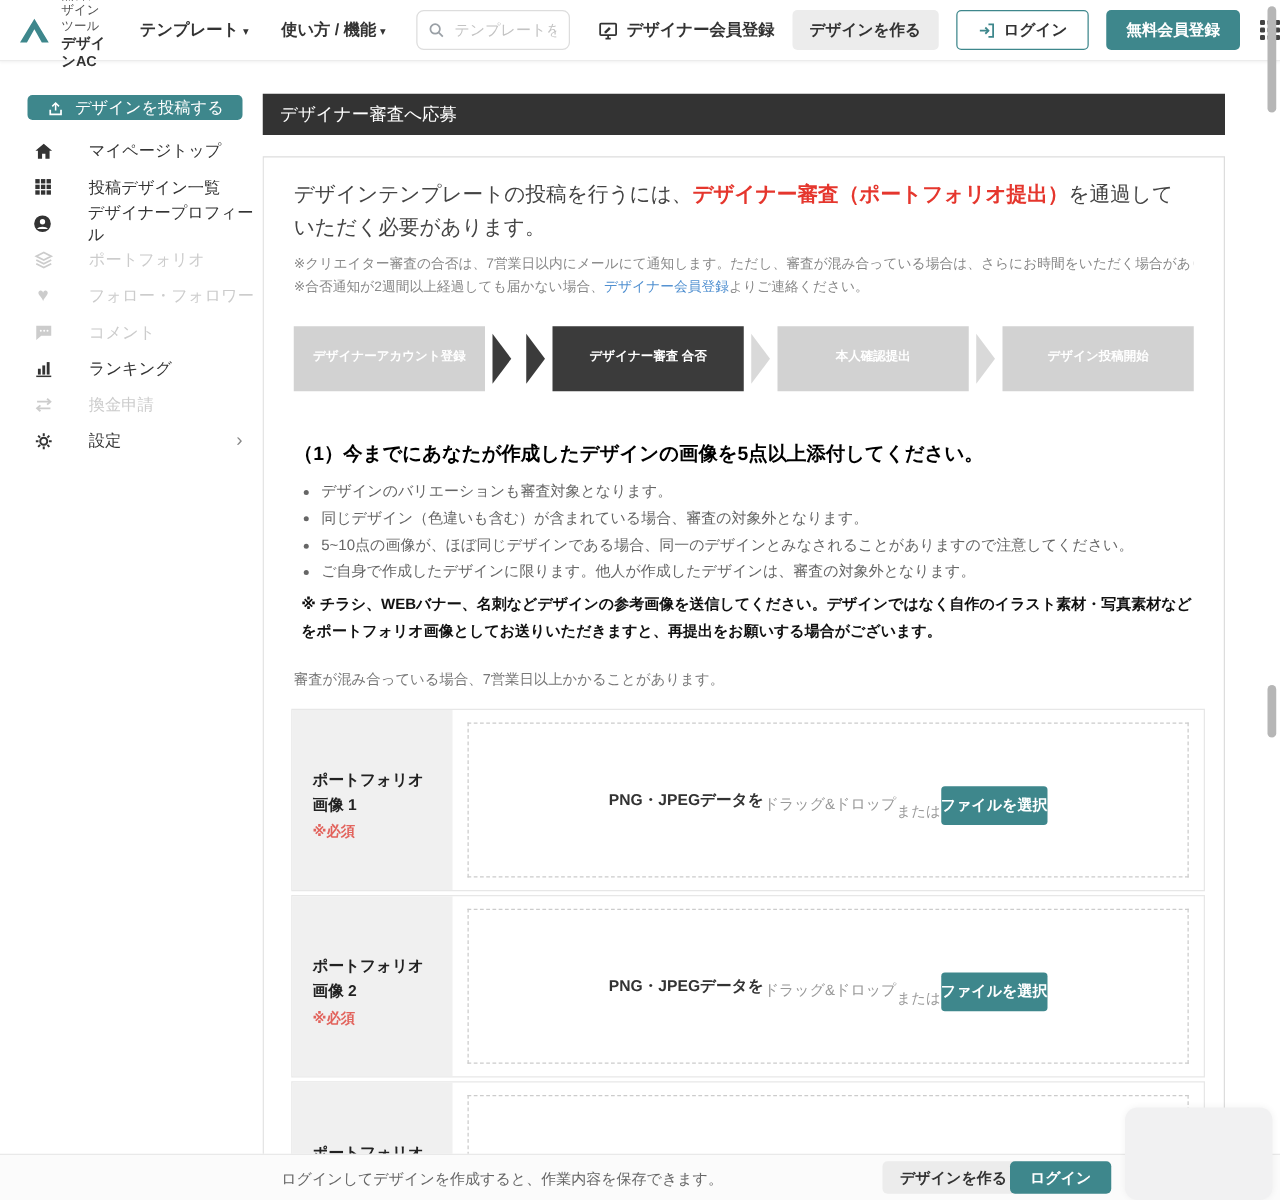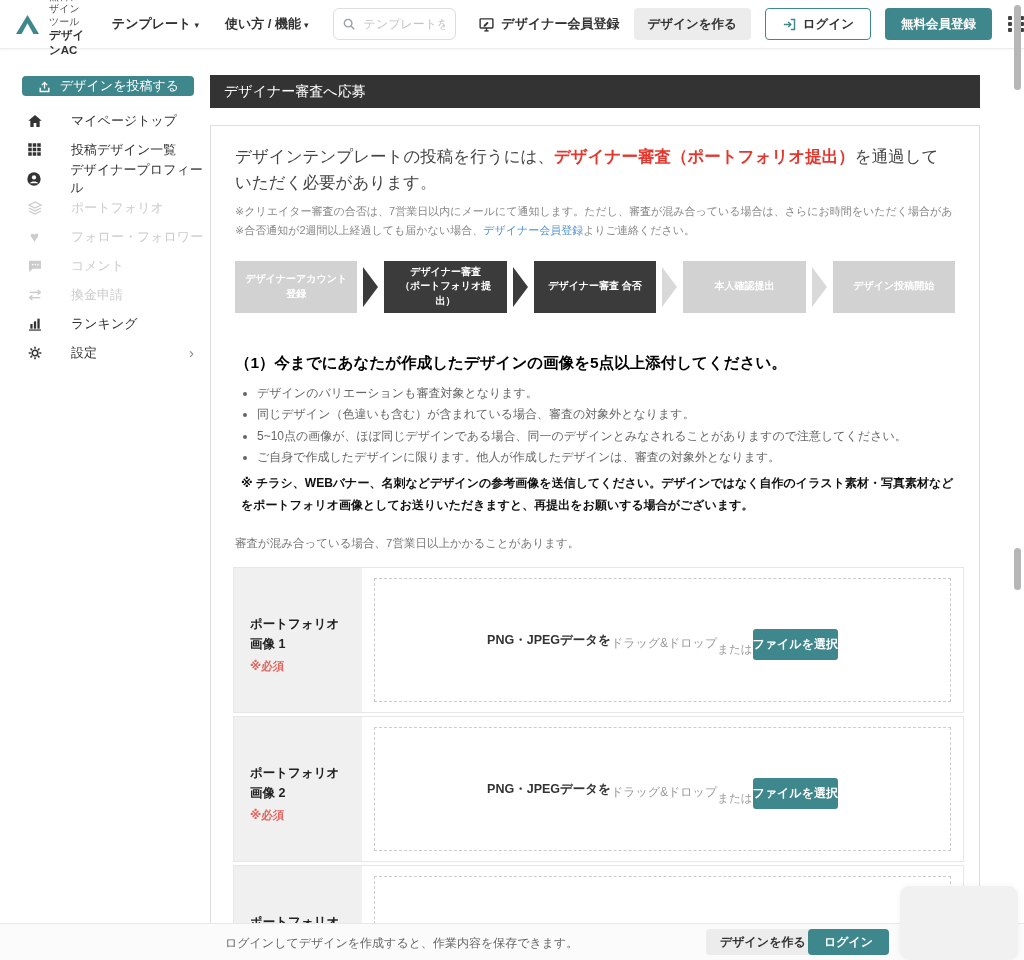--- a/index.html
+++ b/index.html
@@ -229,44 +229,44 @@
       <span class="ic">
         <svg width="16" height="16" viewBox="0 0 24 24" fill="#ccc">
             <path d="M3 4 H21 V16 H9 L3 21 Z"></path>
             <circle cx="8.5" cy="10" r="1.2" fill="#fff"></circle>
             <circle cx="12.5" cy="10" r="1.2" fill="#fff"></circle>
             <circle cx="16.5" cy="10" r="1.2" fill="#fff"></circle>
           </svg>
       </span>
       <span>コメント</span>
     </div>
+    <div class="side-item">
+      <span class="ic">
+        <svg width="16" height="16" viewBox="0 0 24 24" fill="#333">
+            <rect x="5" y="12" width="3.4" height="7"></rect>
+            <rect x="10.3" y="8" width="3.4" height="11"></rect>
+            <rect x="15.6" y="4" width="3.4" height="15"></rect>
+            <rect x="3" y="20.2" width="18" height="1.8"></rect>
+          </svg>
+      </span>
+      <span>ランキング</span>
+    </div>
     <div class="side-item disabled">
       <span class="ic">
         <svg width="16" height="16" viewBox="0 0 24 24" fill="none" stroke="#ccc" stroke-width="2.2">
             <path d="M4 8 H19"></path>
             <path d="M16 4.5 L20 8 L16 11.5"></path>
             <path d="M20 16 H5"></path>
             <path d="M8 12.5 L4 16 L8 19.5"></path>
           </svg>
       </span>
       <span>換金申請</span>
     </div>
     <div class="side-item">
       <span class="ic">
-        <svg width="16" height="16" viewBox="0 0 24 24" fill="#333">
-            <rect x="5" y="12" width="3.4" height="7"></rect>
-            <rect x="10.3" y="8" width="3.4" height="11"></rect>
-            <rect x="15.6" y="4" width="3.4" height="15"></rect>
-            <rect x="3" y="20.2" width="18" height="1.8"></rect>
-          </svg>
-      </span>
-      <span>ランキング</span>
-    </div>
-    <div class="side-item">
-      <span class="ic">
         <svg width="16" height="16" viewBox="0 0 24 24" fill="none" stroke="#333" stroke-width="2.4">
             <circle cx="12" cy="12" r="4.2"></circle>
             <path d="M12 2.5v3.2M12 18.3v3.2M2.5 12h3.2M18.3 12h3.2M5.3 5.3l2.3 2.3M16.4 16.4l2.3 2.3M18.7 5.3l-2.3 2.3M7.6 16.4l-2.3 2.3"></path>
           </svg>
       </span>
       <span>設定</span>
       <span class="chev">›</span>
     </div>
   </div>
 
@@ -284,24 +284,20 @@
             <span>※合否通知が2週間以上経過しても届かない場合、</span><a>デザイナー会員登録</a><span>よりご連絡ください。</span>
           </div>
         </div>
       </div>
 
       <div class="steps">
         <div class="step inactive">
             <span>デザイナーアカウント登録</span>
           </div>
         <div class="fl-arrow"></div>
-        <div class="step active">
-            <span>デザイナー審査</span>
-            <span>（ポートフォリオ提出）</span>
-          </div>
         <div class="fl-arrow"></div>
         <div class="step active">
             <span>デザイナー審査 合否</span>
           </div>
         <div class="fl-arrow light"></div>
         <div class="step inactive">
             <span>本人確認提出</span>
           </div>
         <div class="fl-arrow light"></div>
         <div class="step inactive">

